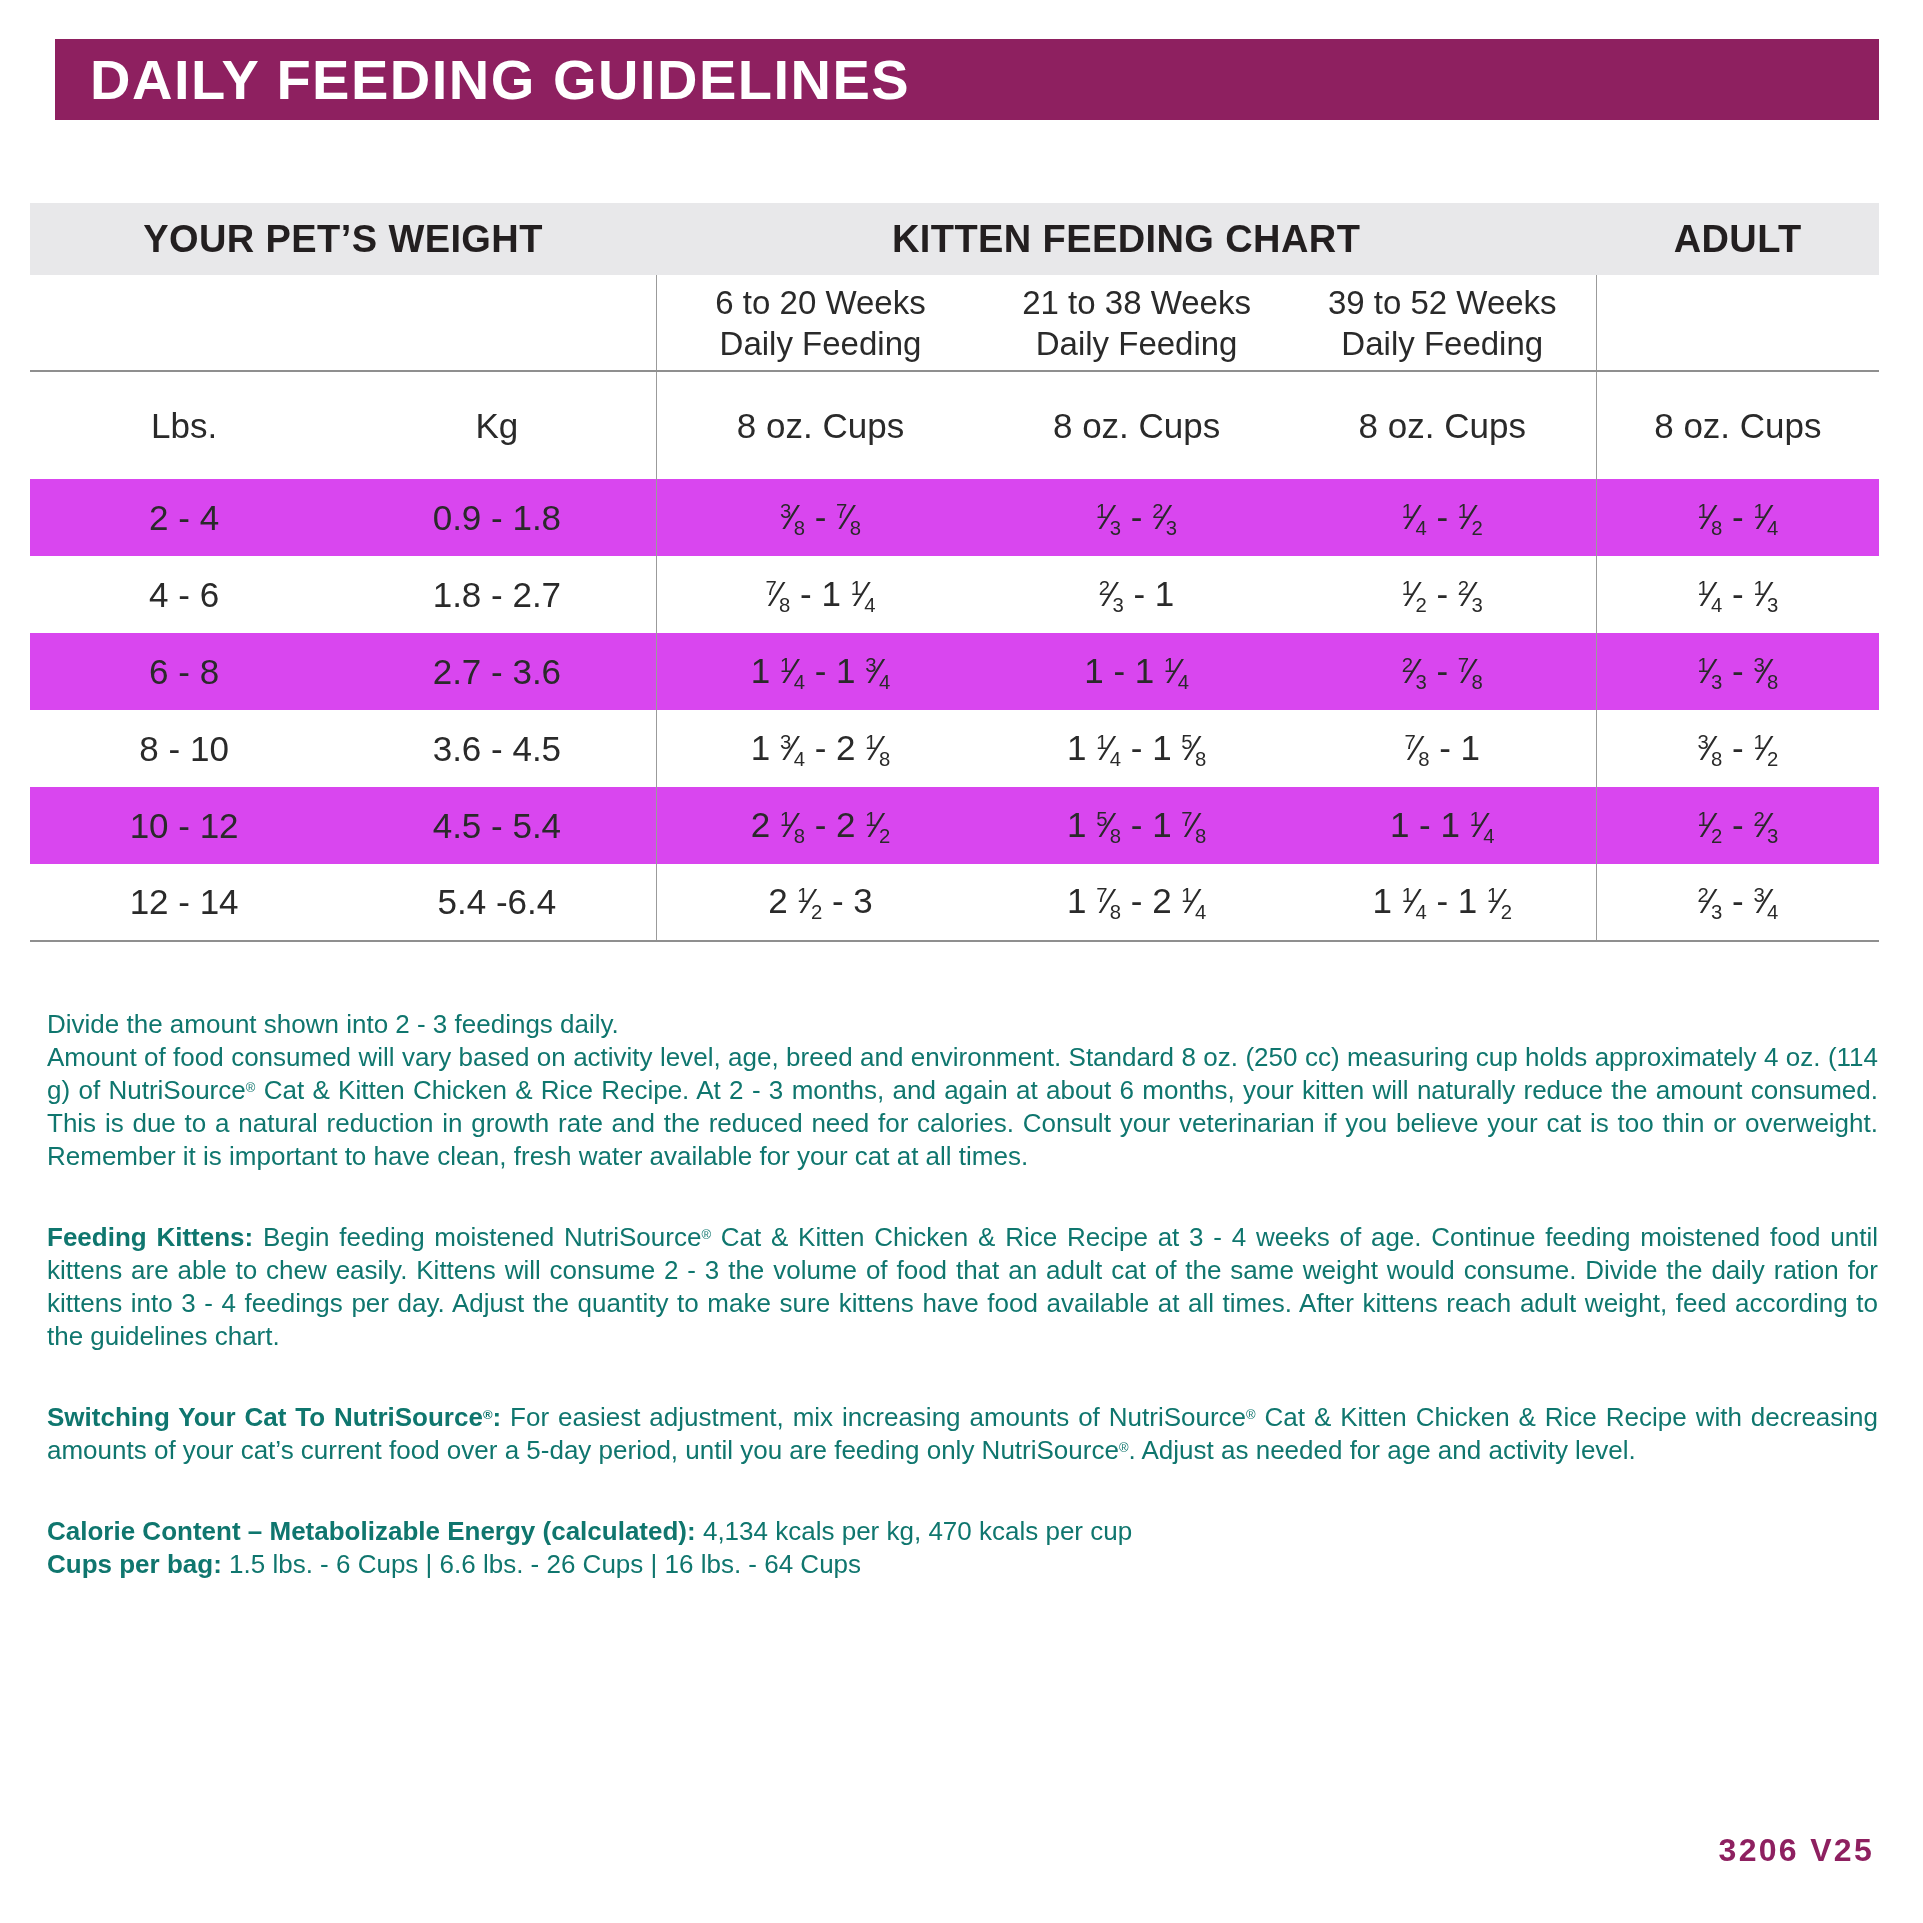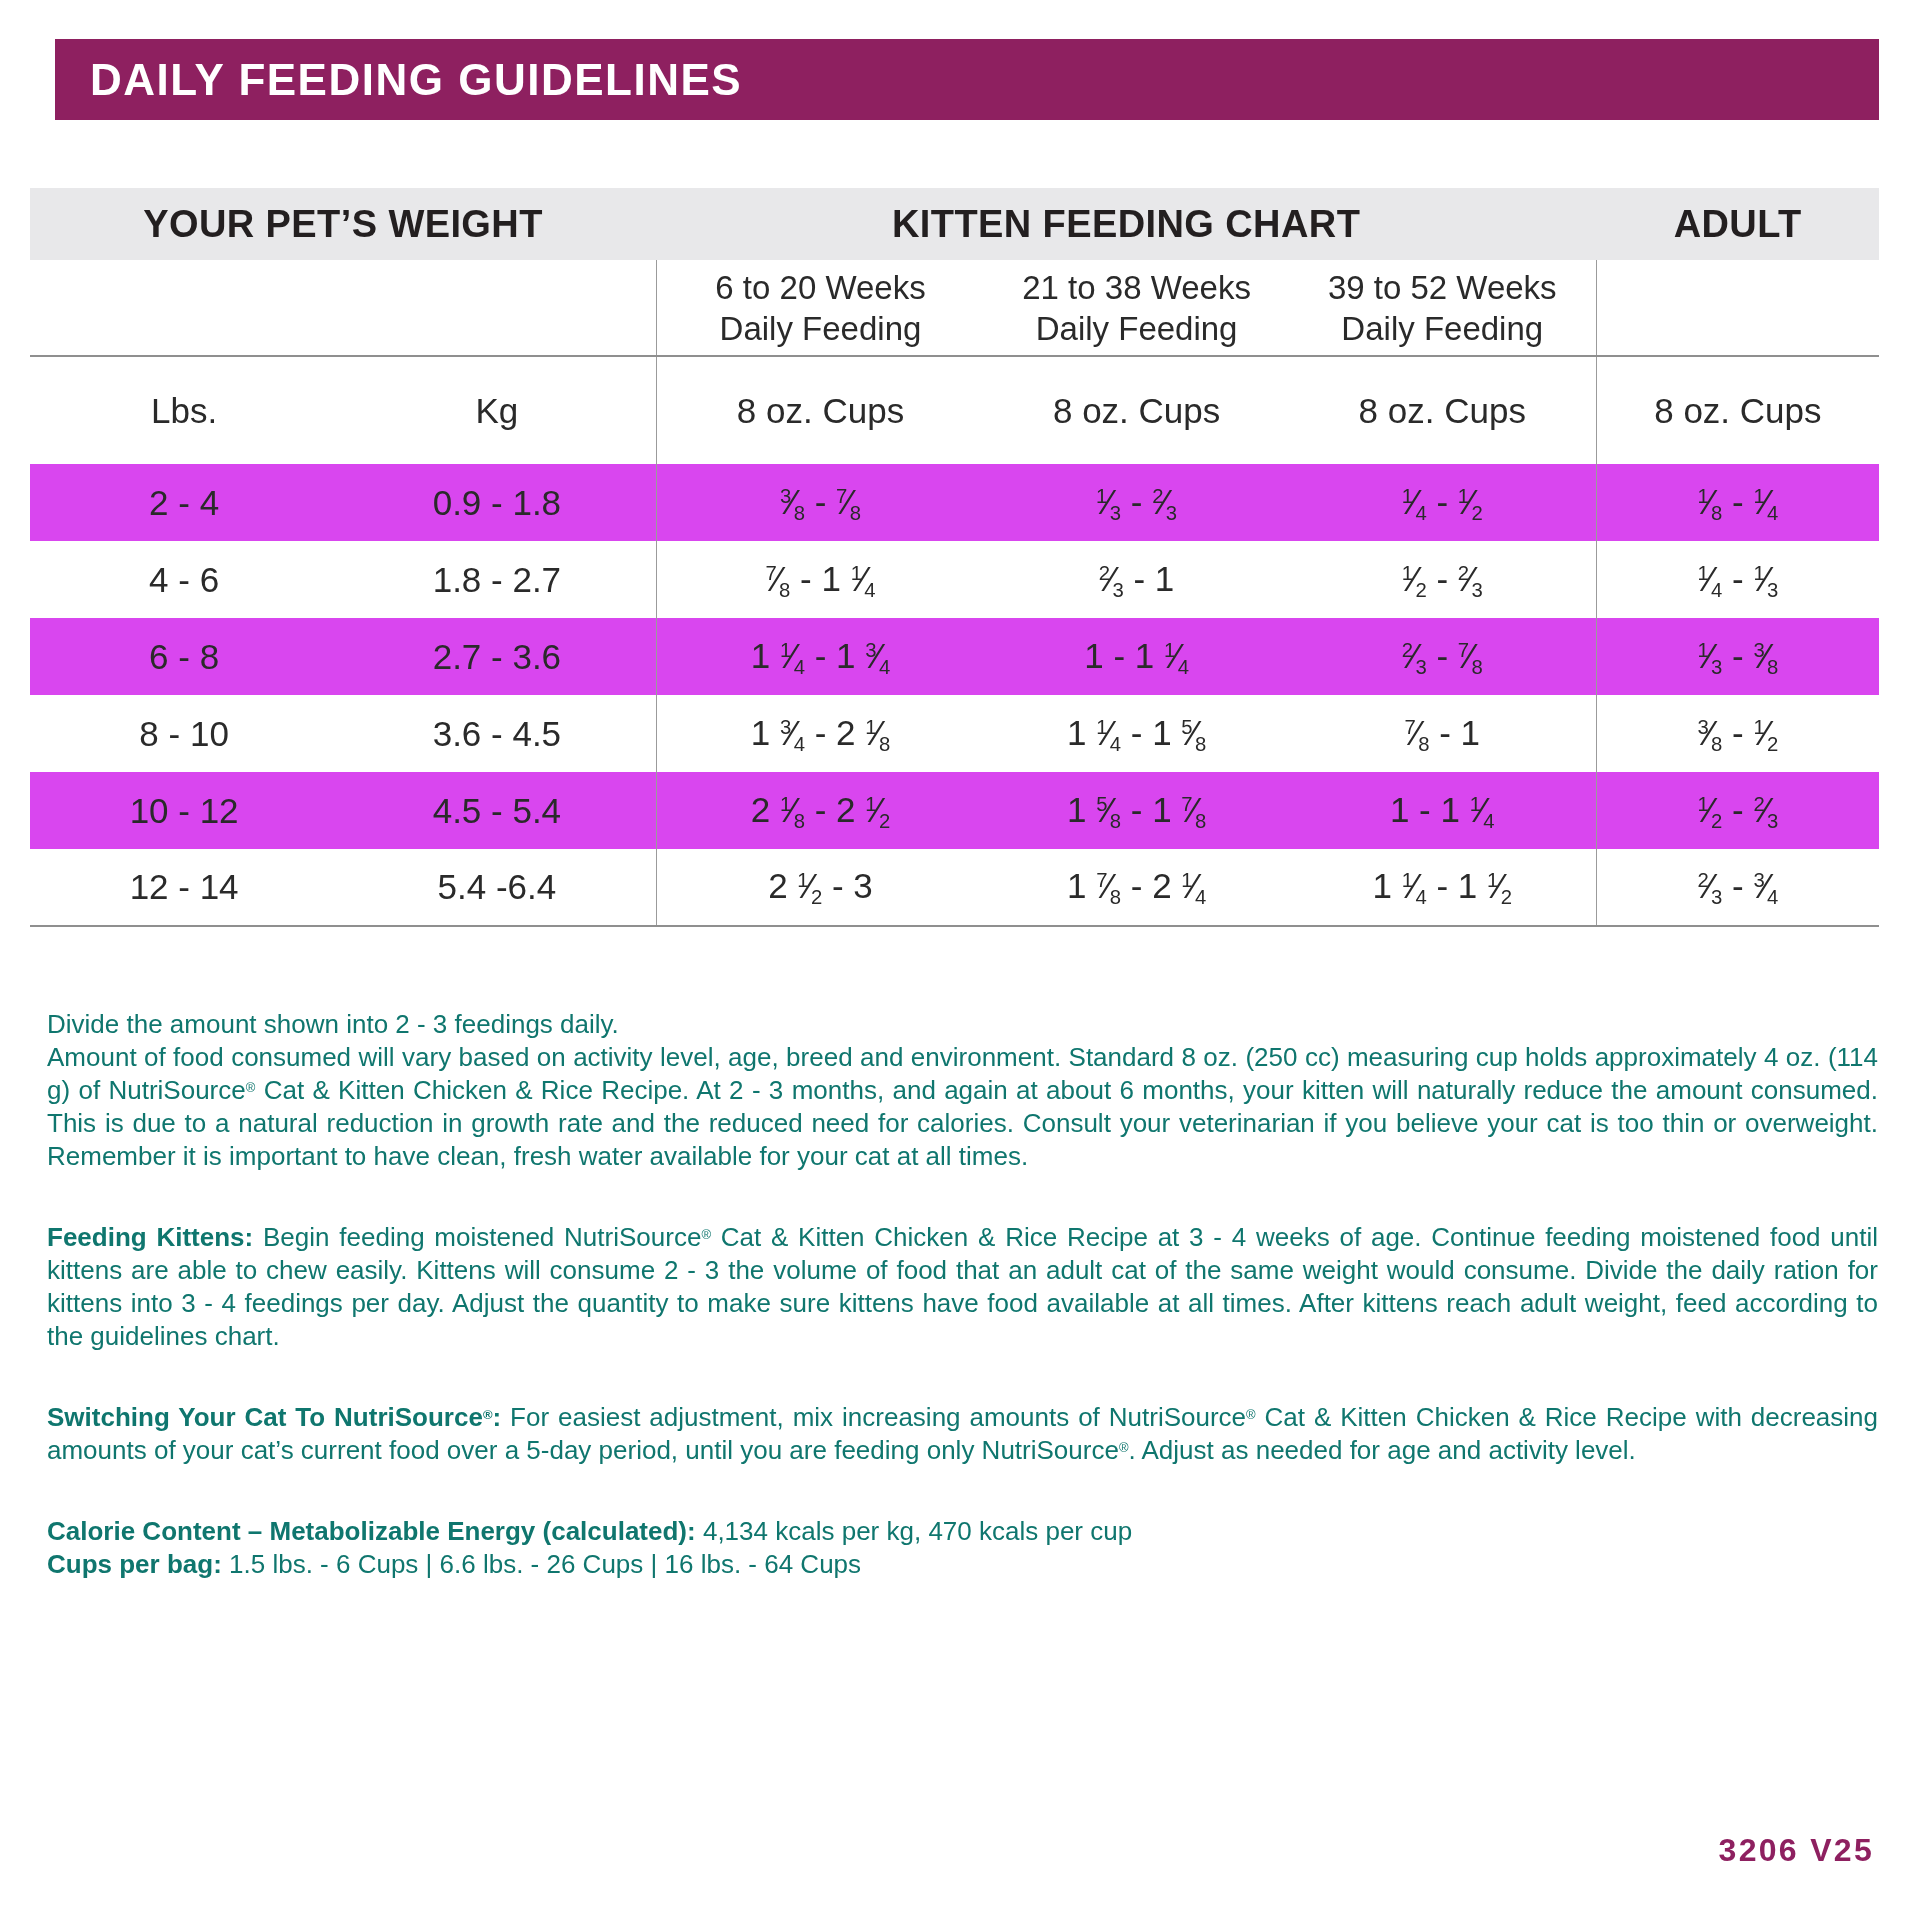--- a/index.html
+++ b/index.html
@@ -9,27 +9,27 @@
     color:#231f20; position:relative; overflow:hidden;
   }
   .page { position:absolute; inset:0; }
 
   
   .banner {
     position:absolute; left:55px; top:39px; width:1824px; height:81px;
     background:#8e2060; display:flex; align-items:center;
   }
   .banner h1 {
-    margin:0 0 0 35px; color:#ffffff; font-size:44px; font-weight:700;
+    margin:0 0 0 35px; color:#ffffff; font-size:56px; font-weight:700;
     letter-spacing:1.5px; line-height:1;
   }
 
   
   .feed-table {
-    position:absolute; left:30px; top:188px; width:1849px;
+    position:absolute; left:30px; top:203px; width:1849px;
     border-collapse:collapse; table-layout:fixed; color:#2a2a2a;
   }
   .feed-table td, .feed-table th { padding:0; text-align:center; vertical-align:middle; }
 
   tr.band   { height:72px; }
   .band-cell{ background:#e8e8ea; font-size:38px; font-weight:700; color:#231f20; letter-spacing:0.4px; }
 
   tr.stage  { height:96px; }
   .stage-cell{ font-size:33px; line-height:41px; white-space:pre-line; font-weight:400; }
   tr.stage td { border-bottom:2.3px solid #8f8f8f; }

